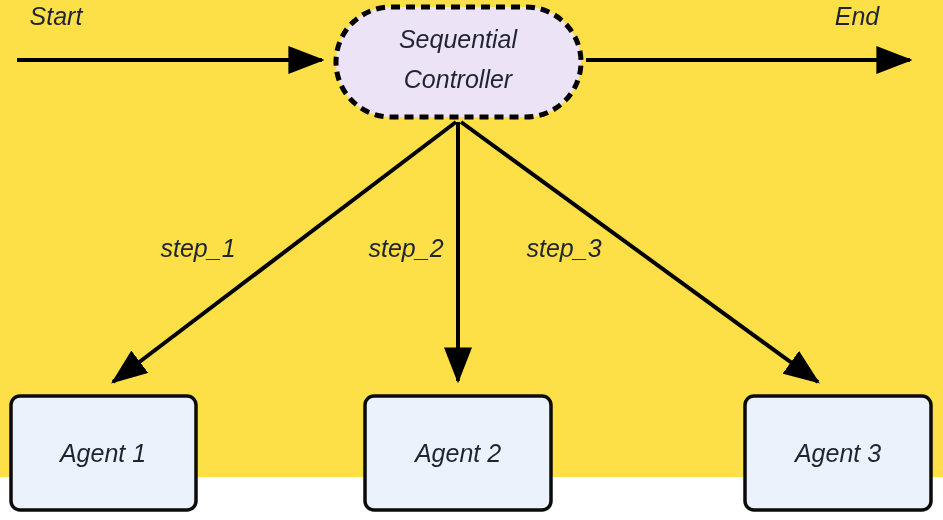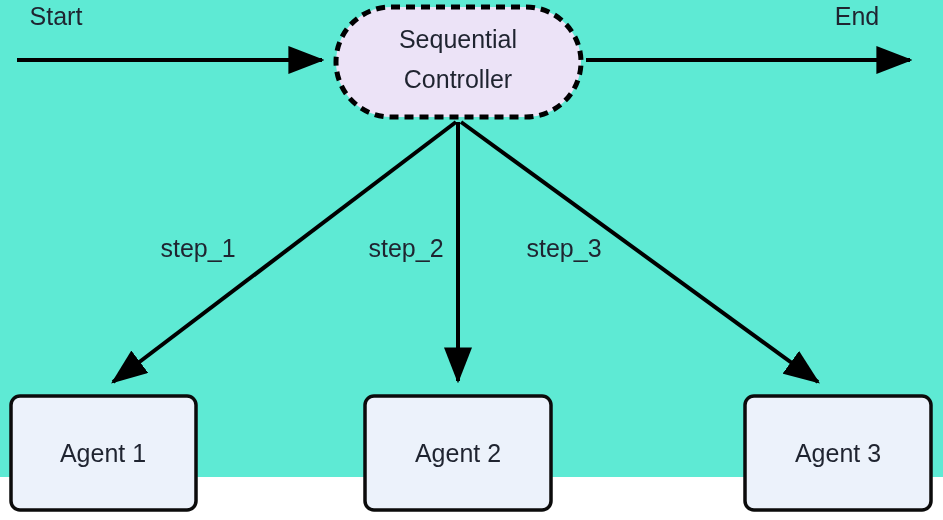--- a/index.html
+++ b/index.html
@@ -10,21 +10,22 @@
   body {
     width: 943px;
     height: 520px;
     font-family: "Liberation Sans", sans-serif;
     overflow: hidden;
   }
   #diagram-root {
     position: relative;
     width: 943px;
     height: 477px;
-    background: #5eead4;
+    background: #fde047;
+    font-style: italic;
   }
   #flow-svg {
     position: absolute;
     left: 0;
     top: 0;
     width: 943px;
     height: 520px;
   }
   .edge-line {
     stroke: #000000;

